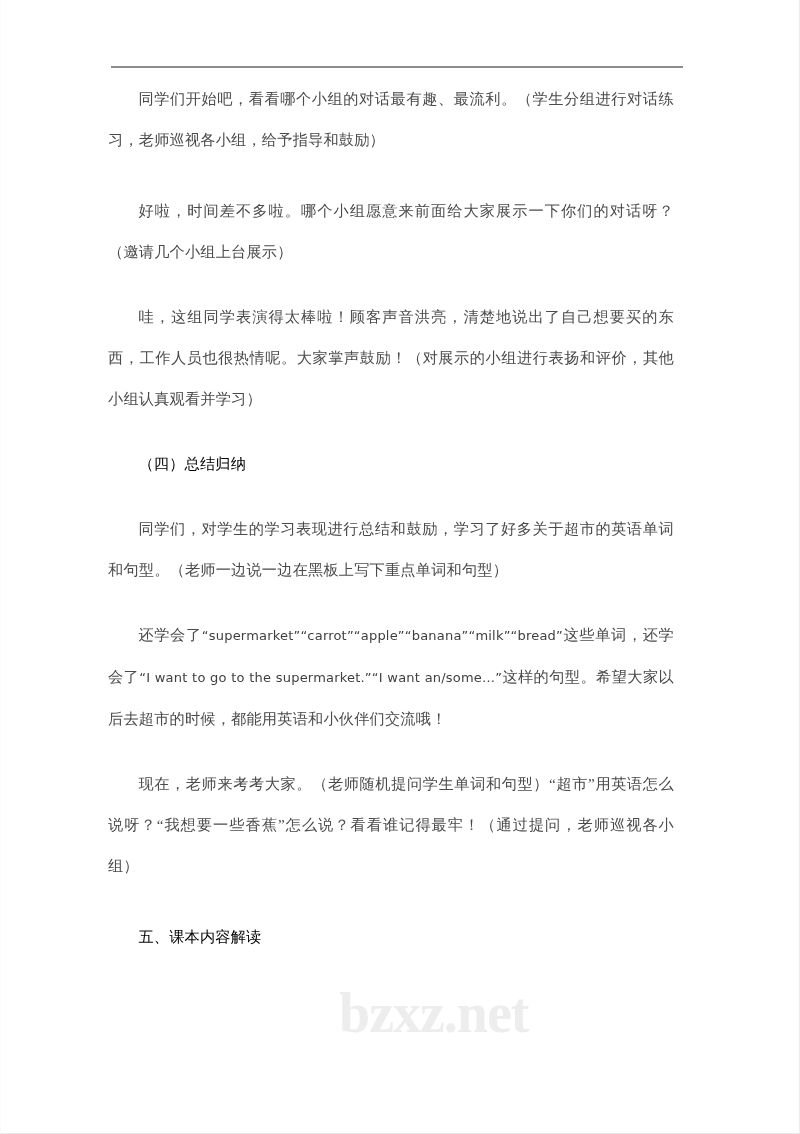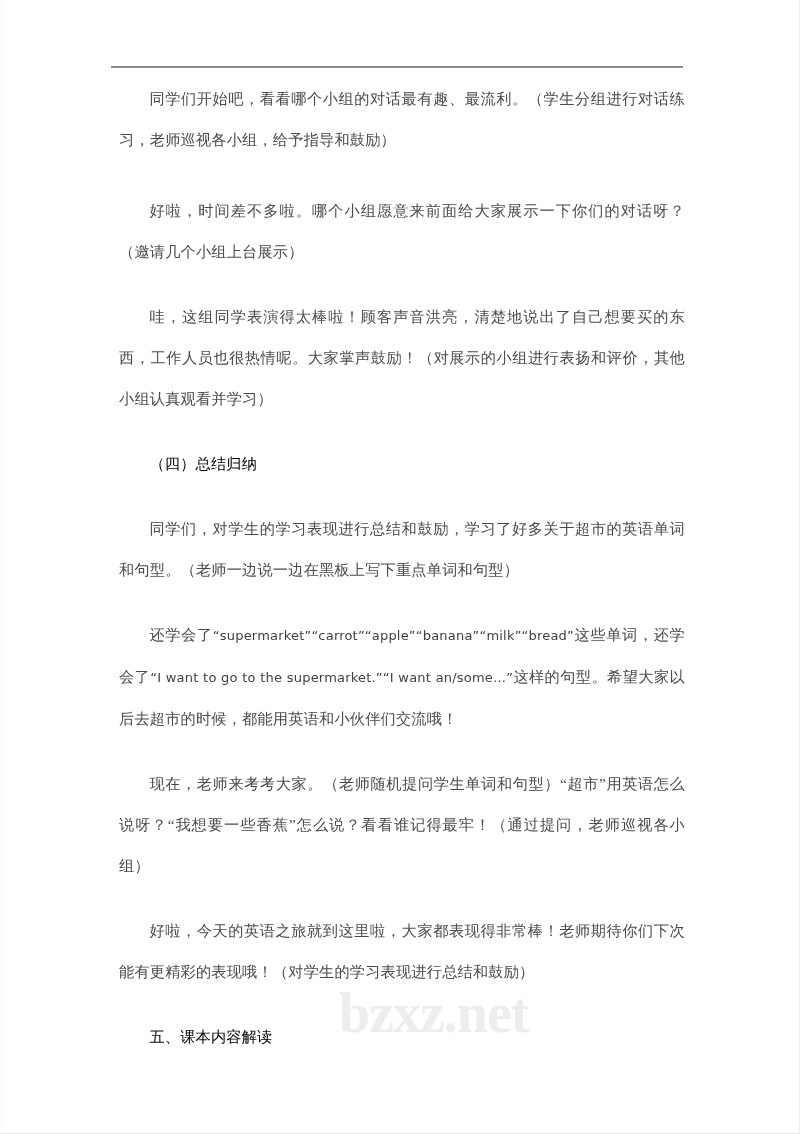--- a/index.html
+++ b/index.html
@@ -48,21 +48,21 @@
   .top-rule {
     position: absolute;
     left: 110px;
     top: 66px;
     width: 572px;
     height: 0;
     border-top: 2px solid #8c8c8c;
   }
   .content {
     position: absolute;
-    left: 118px;
+    left: 107px;
     top: 78px;
     width: 566px;
   }
   .para {
     margin: 0 0 18px 0;
     font-size: 15.2px;
     line-height: 41px;
     color: #4a4a4a;
     text-align: justify;
     text-justify: inter-ideograph;
@@ -128,21 +128,20 @@
       <p class="para">
         <span>还学会了</span><span class="en">“supermarket”“carrot”“apple”“banana”“milk”“bread”</span><span>这些单词，还学会了</span><span class="en">“I want to go to the supermarket.”“I want an/some…”</span><span>这样的句型。希望大家以后去超市的时候，都能用英语和小伙伴们交流哦！</span>
       </p>
 
       <div class="spacer-sm"></div>
 
       <p class="para">现在，老师来考考大家。（老师随机提问学生单词和句型）“超市”用英语怎么说呀？“我想要一些香蕉”怎么说？看看谁记得最牢！（通过提问，老师巡视各小组）</p>
 
       <div class="spacer-sm"></div>
 
-      <p class="para">好啦，今天的英语之旅就到这里啦，大家都表现得非常棒！老师期待你们下次能有更精彩的表现哦！（对学生的学习表现进行总结和鼓励）</p>
 
       <div class="spacer-sm"></div>
 
       <p class="heading">五、课本内容解读</p>
 
     </div>
   </div>
 </div>
 
 </body></html>

